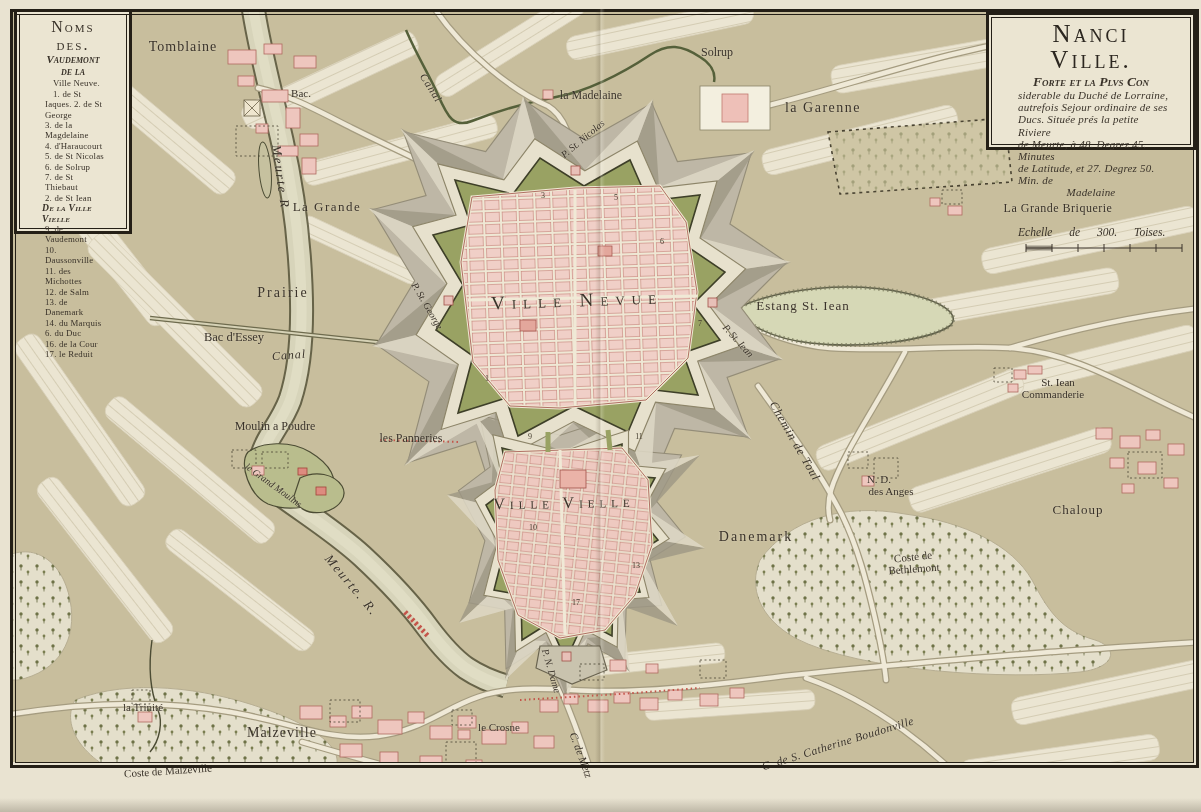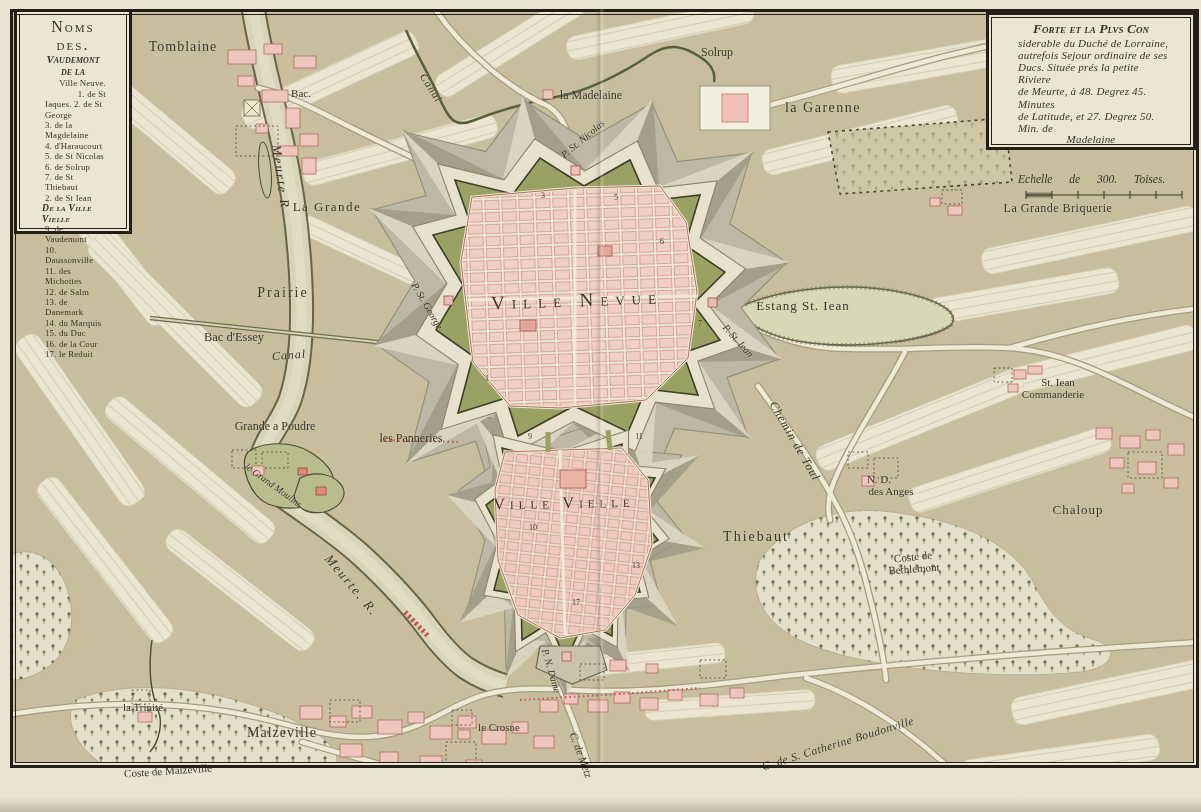--- a/index.html
+++ b/index.html
@@ -18,21 +18,21 @@
   .lbl.i{font-style:italic;}
   .lbl.sc{font-variant:small-caps;}
   .num{position:absolute;font-size:8px;color:#453d2f;transform:translate(-50%,-50%);line-height:1;}
   
   .box{position:absolute;background:#ebe5d2;border:3px solid #241f16;box-sizing:border-box;}
   .box .inner{position:absolute;inset:2px;border:1px solid #241f16;padding:3px 20px;box-sizing:border-box;}
   .legend-title{font-variant:small-caps;font-size:16px;letter-spacing:2px;text-align:center;line-height:1.1;}
   .legend-sub{font-variant:small-caps;font-style:italic;font-weight:bold;font-size:11px;text-align:center;line-height:1.1;}
   .legend-items{margin-top:1px;}
   .legend-items .li{font-size:8.8px;line-height:10.4px;padding-left:5px;letter-spacing:0.2px;}
-  .legend-items .li:nth-child(1){padding-left:13px;text-align:right;}
+  .legend-items .li:nth-child(1){padding-left:13px;}
   .legend-items .li.hd{font-variant:small-caps;font-style:italic;font-weight:bold;font-size:9.6px;padding-left:2px;}
   .title-main{font-variant:small-caps;font-size:25px;letter-spacing:3px;text-align:center;line-height:1.05;color:#2c2720;}
   .title-sub{font-variant:small-caps;font-style:italic;font-weight:bold;font-size:13.5px;text-align:center;line-height:1.15;}
   .title-lines .tl{font-style:italic;font-size:11px;line-height:12.2px;text-align:left;padding-left:6px;letter-spacing:0.2px;}
   .title-lines .tl.center{text-align:center;padding-left:0;line-height:11px;}
   .scale-row{font-style:italic;font-size:11.5px;word-spacing:14px;padding-left:6px;line-height:13px;margin-top:28px;}
   .scale-bar{margin:1px 0 0 10px;}
 </style>
 </head>
 <body>
@@ -325,25 +325,25 @@
 <div class="lbl i" style="left:427px;top:306px;font-size:10px;transform:translate(-50%,-50%) rotate(60deg);">P. St. George</div>
 <div class="lbl sc" style="left:577px;top:300px;font-size:19px;letter-spacing:7px;transform:translate(-50%,-50%) rotate(-2deg);">Ville Nevue</div>
 <div class="lbl" style="left:803px;top:305px;font-size:13px;letter-spacing:1px;">Estang St. Iean</div>
 <div class="lbl i" style="left:738px;top:341px;font-size:10px;transform:translate(-50%,-50%) rotate(48deg);">P. St. Iean</div>
 <div class="lbl i" style="left:583px;top:139px;font-size:10px;transform:translate(-50%,-50%) rotate(-40deg);">P. St. Nicolas</div>
 <div class="lbl" style="left:1058px;top:382px;font-size:11px;">St. Iean</div>
 <div class="lbl" style="left:1053px;top:394px;font-size:11px;">Commanderie</div>
 <div class="lbl i" style="left:795px;top:441px;font-size:12px;letter-spacing:1px;transform:translate(-50%,-50%) rotate(60deg);">Chemin de Toul</div>
 <div class="lbl" style="left:879px;top:479px;font-size:11px;">N. D.</div>
 <div class="lbl" style="left:891px;top:491px;font-size:11px;">des Anges</div>
-<div class="lbl" style="left:275px;top:426px;font-size:12px;">Grande a Poudre</div>
+<div class="lbl" style="left:275px;top:426px;font-size:12px;">Moulin a Poudre</div>
 <div class="lbl" style="left:411px;top:438px;font-size:12px;">les Panneries</div>
 <div class="lbl i" style="left:273px;top:486px;font-size:9.5px;transform:translate(-50%,-50%) rotate(36deg);">le Grand Moulins</div>
 <div class="lbl sc" style="left:564px;top:503px;font-size:16px;letter-spacing:5px;transform:translate(-50%,-50%) rotate(-1deg);">Ville Vielle</div>
-<div class="lbl" style="left:756px;top:537px;font-size:14px;letter-spacing:2px;">Thiebaut</div>
+<div class="lbl" style="left:756px;top:537px;font-size:14px;letter-spacing:2px;">Danemark</div>
 <div class="lbl" style="left:913px;top:557px;font-size:11px;transform:translate(-50%,-50%) rotate(-6deg);">Coste de</div>
 <div class="lbl" style="left:914px;top:569px;font-size:11px;transform:translate(-50%,-50%) rotate(-4deg);">Bethlemont</div>
 <div class="lbl" style="left:1078px;top:509px;font-size:13px;letter-spacing:1px;">Chaloup</div>
 <div class="lbl i" style="left:352px;top:585px;font-size:13px;letter-spacing:2px;transform:translate(-50%,-50%) rotate(50deg);">Meurte. R.</div>
 <div class="lbl i" style="left:551px;top:671px;font-size:10px;transform:translate(-50%,-50%) rotate(74deg);">P. N. Dame</div>
 <div class="lbl" style="left:143px;top:707px;font-size:11px;">la Trinité</div>
 <div class="lbl" style="left:282px;top:733px;font-size:14px;letter-spacing:1px;">Malzeville</div>
 <div class="lbl" style="left:168px;top:771px;font-size:11px;transform:translate(-50%,-50%) rotate(-4deg);">Coste de Malzeville</div>
 <div class="lbl" style="left:499px;top:727px;font-size:11px;">le Crosne</div>
 <div class="lbl i" style="left:581px;top:755px;font-size:11px;transform:translate(-50%,-50%) rotate(70deg);">C. de Metz</div>
@@ -373,29 +373,30 @@
       <div class="li">6. de Solrup</div>
       <div class="li">7. de St Thiebaut</div>
       <div class="li">2. de St Iean</div>
       <div class="li hd">De la Ville Vielle</div>
       <div class="li">9. de Vaudemont</div>
       <div class="li">10. Daussonville</div>
       <div class="li">11. des Michottes</div>
       <div class="li">12. de Salm</div>
       <div class="li">13. de Danemark</div>
       <div class="li">14. du Marquis</div>
-      <div class="li">15. du Duc</div>
+      <div class="li">6. du Duc</div>
       <div class="li">16. de la Cour</div>
       <div class="li">17. le Reduit</div>
     </div>
   </div>
 </div>
 
 <div class="box" style="left:986px;top:12px;width:210px;height:138px;">
   <div class="inner">
+    <div class="title-main">Nanci Ville.</div>
     <div class="title-sub">Forte et la Plvs Con</div>
     <div class="title-lines">
       <div class="tl">siderable du Duché de Lorraine,</div>
       <div class="tl">autrefois Sejour ordinaire de ses</div>
       <div class="tl">Ducs. Située prés la petite Riviere</div>
       <div class="tl">de Meurte, à 48. Degrez 45. Minutes</div>
       <div class="tl">de Latitude, et 27. Degrez 50. Min. de</div>
       <div class="tl center">Madelaine</div>
     </div>
     <div class="scale-row">Echelle de 300. Toises.</div>

